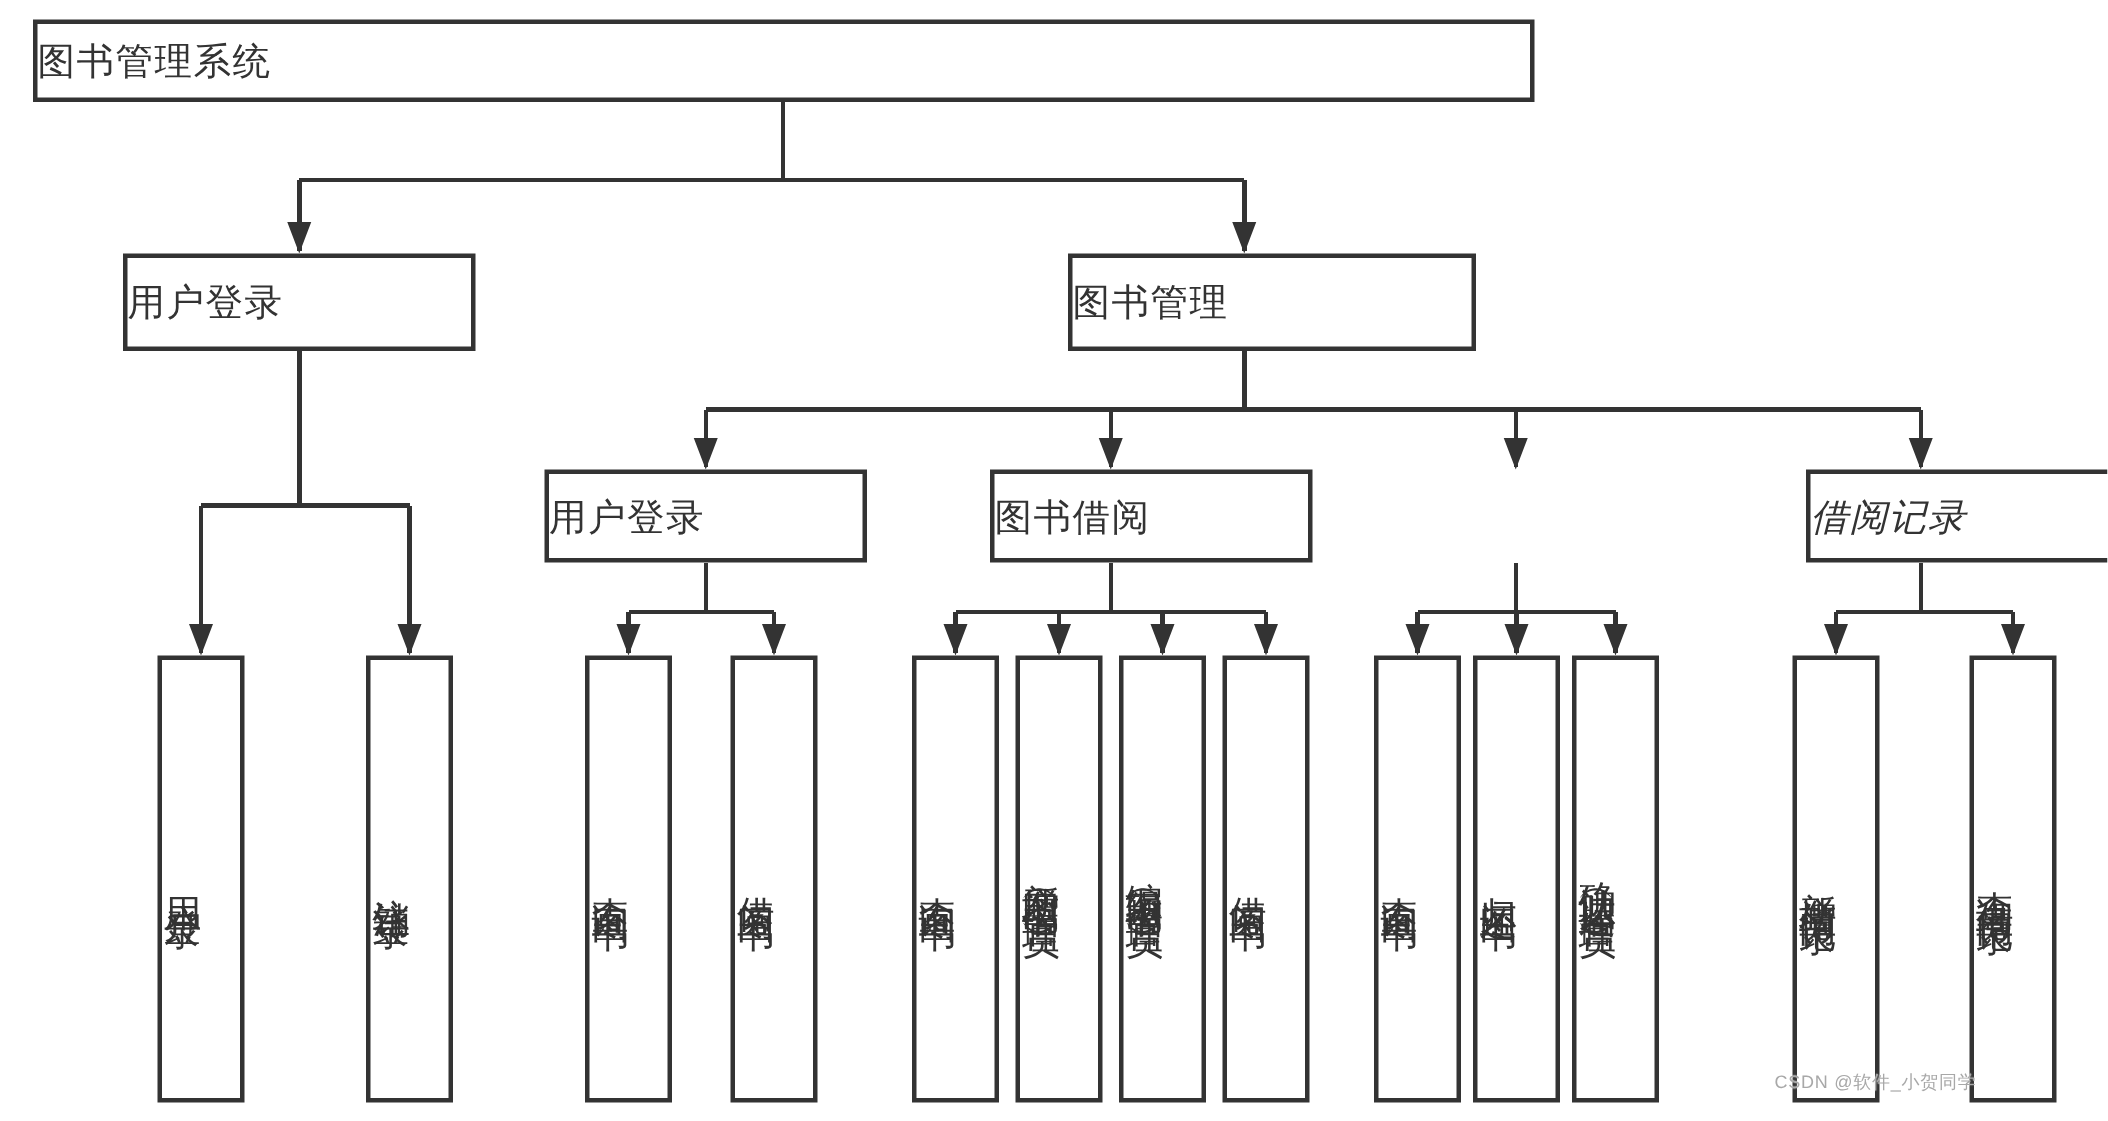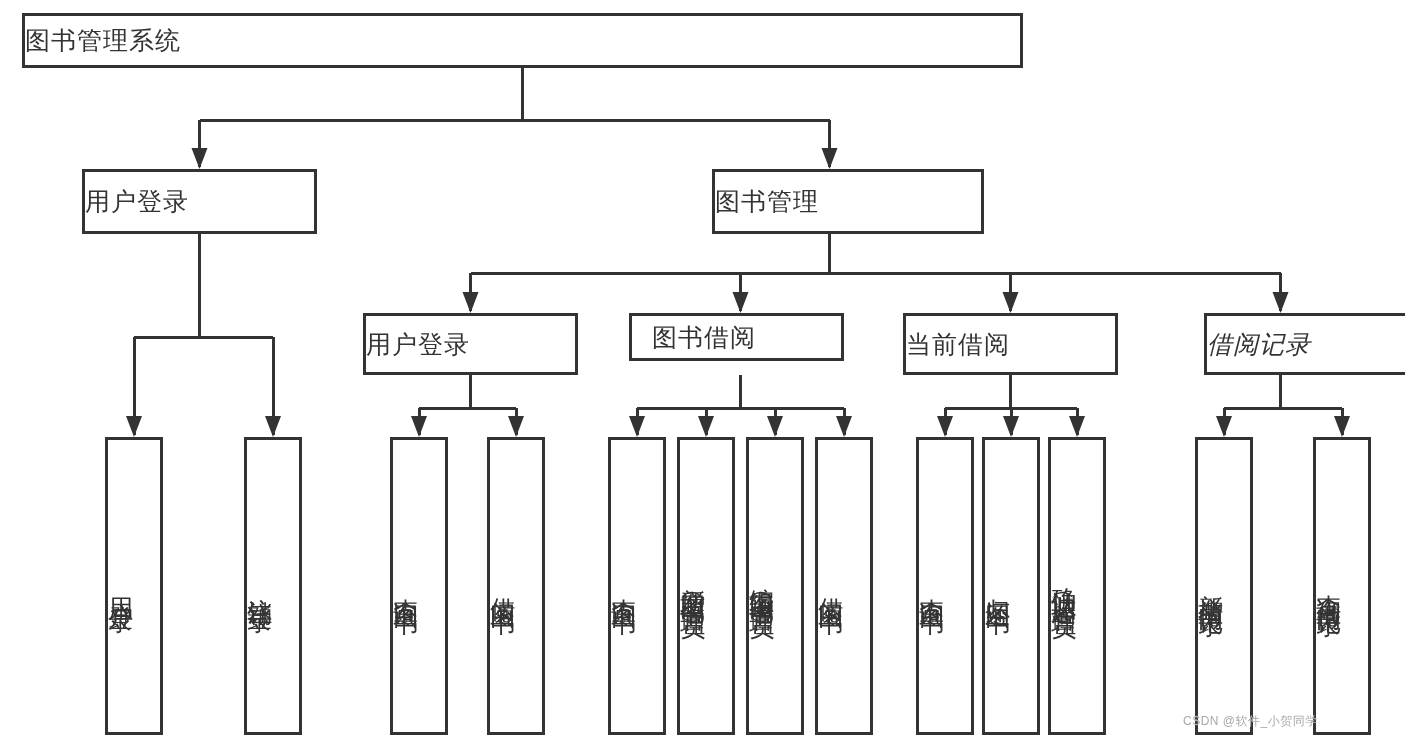--- a/index.html
+++ b/index.html
@@ -96,25 +96,22 @@
   <div class="box" style="left:82px; top:169px; width:235px; height:65px;">
     <span>用户登录</span>
   </div>
   <div class="box" style="left:712px; top:169px; width:272px; height:65px;">
     <span>图书管理</span>
   </div>
 
   <div class="box" style="left:363px; top:313px; width:215px; height:62px;">
     <span>用户登录</span>
   </div>
-  <div class="box" style="left:629px; top:313px; width:215px; height:48px;padding-left:20px;">
+  <div class="box" style="left:660px; top:313px; width:215px; height:62px;">
     <span>图书借阅</span>
-  </div>
-  <div class="box" style="left:903px; top:313px; width:215px; height:62px;">
-    <span>当前借阅</span>
   </div>
   <div class="box" style="left:1204px; top:313px; width:215px; height:62px;font-style:italic;">
     <span>借阅记录</span>
   </div>
 
   <div class="box leaf" style="left:105px;">
     <span class="vtext">用户登录</span>
   </div>
   <div class="box leaf" style="left:244px;">
     <span class="vtext">注销登录</span>

